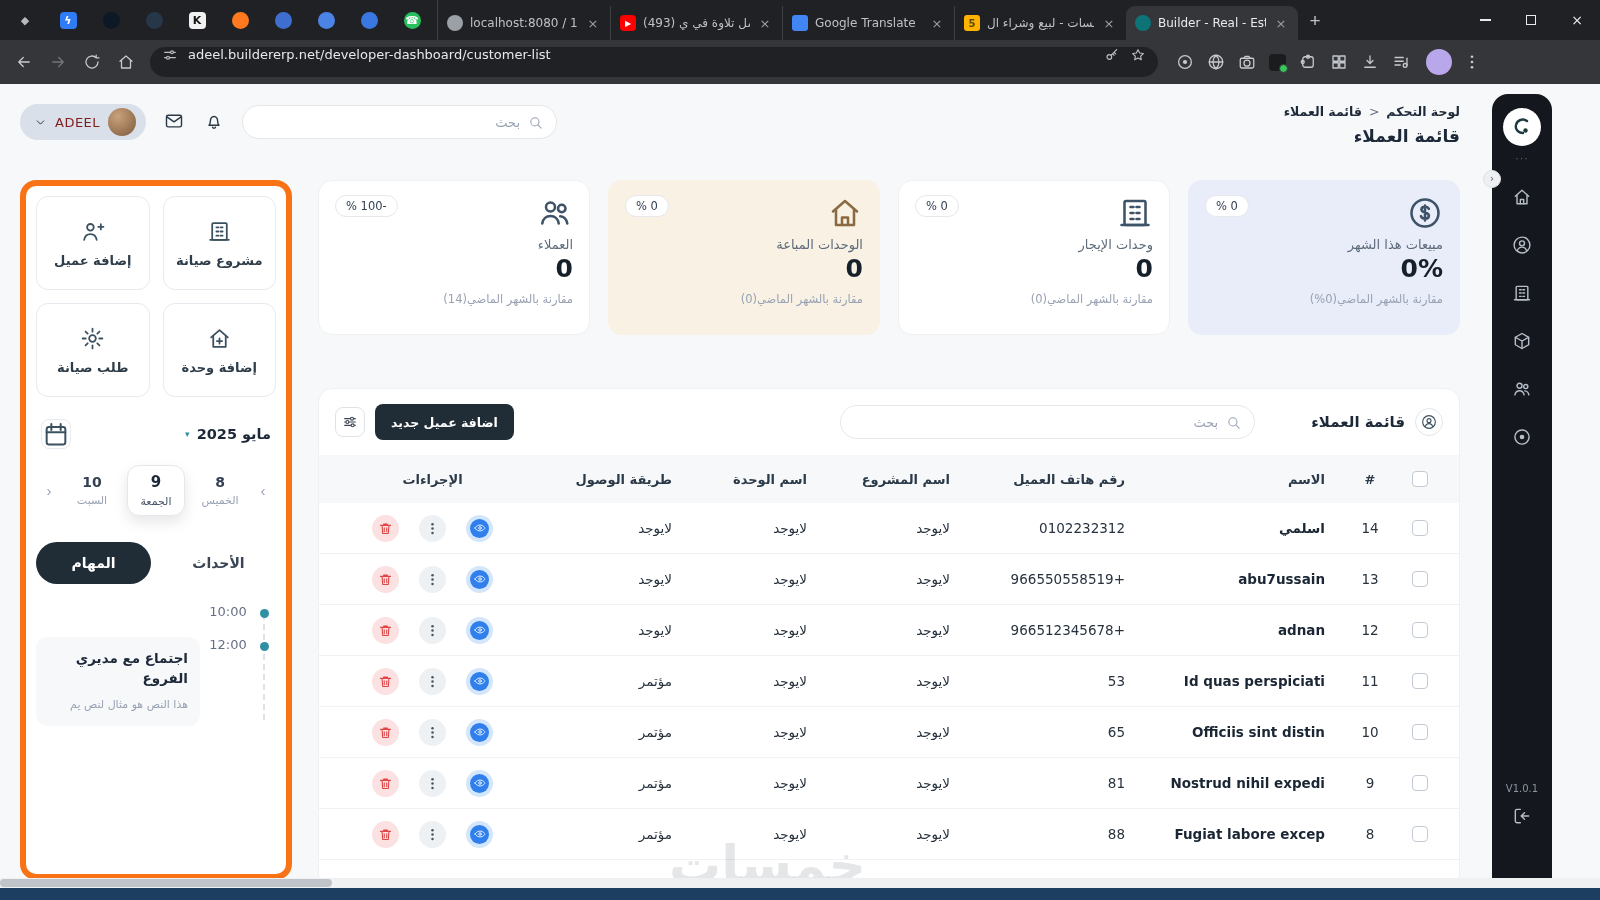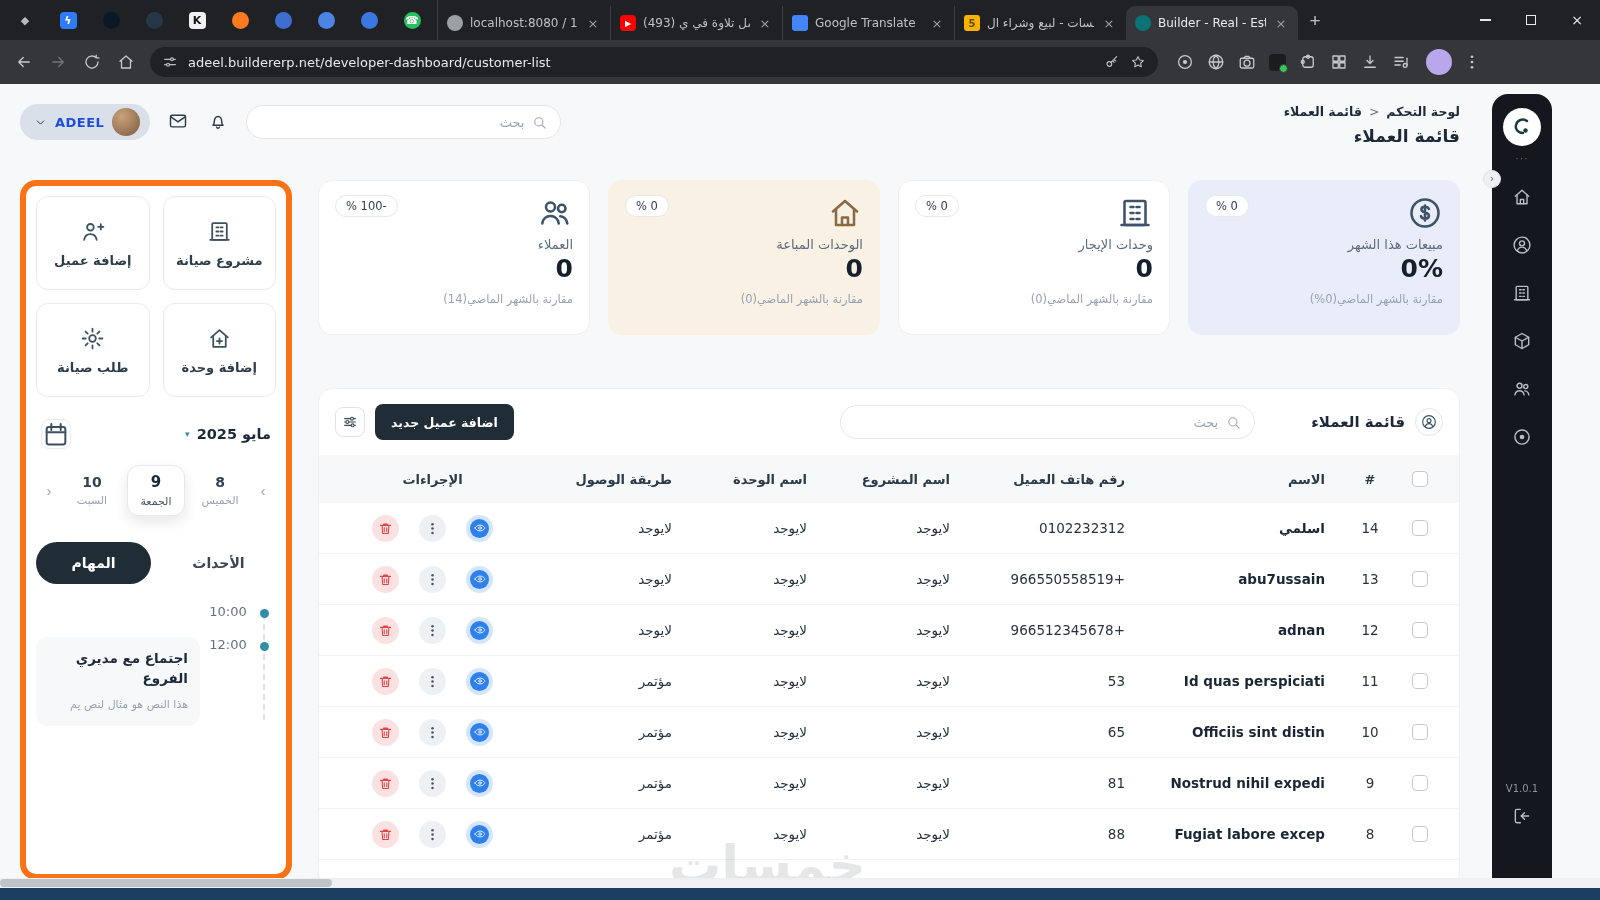--- a/index.html
+++ b/index.html
@@ -26,21 +26,21 @@
 .tclose{color:#9aa0a6;font-size:13px;width:16px;text-align:center}
 .newtab{background:none;border:none;color:#bdc1c6;font-size:19px;width:34px;height:34px;margin-bottom:2px;cursor:pointer}
 .winctl{position:absolute;right:0;top:0;height:40px;display:flex}
 .wbtn{width:46px;height:40px;display:flex;align-items:center;justify-content:center;color:#e8eaed;font-size:14px}
 .mini{width:11px;height:1.5px;background:#e8eaed;display:block}
 .sqr{width:10px;height:10px;border:1.3px solid #e8eaed;display:block}
 .toolbar{position:absolute;top:40px;left:0;right:0;height:44px;background:#35363a;display:flex;align-items:center;padding:0 10px;gap:6px}
 .navbtn{width:28px;height:28px;background:none;border:none;color:#c6cacf;display:flex;align-items:center;justify-content:center}
 .navbtn .ic{width:18px;height:18px}
 .navbtn.dim{color:#72767c}
-.addressbar{height:30px;flex:0 0 1008px;background:#202124;border-radius:15px;display:flex;align-items:center;padding:0 12px;gap:10px;margin-left:4px}
+.addressbar{height:30px;flex:0 0 1008px;background:#202124;border-radius:15px;display:flex;padding:0 12px;gap:10px;margin-left:4px}
 .addressbar .ic{width:16px;height:16px;color:#bdc1c6}
 .url{flex:1;color:#e6e8ea;font-size:13px;white-space:nowrap;overflow:hidden}
 .tb-icons{display:flex;align-items:center;gap:13px;margin-left:12px}
 .tb-icons .ic{width:18px;height:18px;color:#c6cacf}
 .badgeic{width:17px;height:17px;background:#1b1c1e;border-radius:4px;position:relative}
 .badgeic::after{content:"";position:absolute;right:-2px;bottom:-2px;width:7px;height:7px;border-radius:50%;background:#34c759;border:1.5px solid #35363a}
 .avatar{width:26px;height:26px;border-radius:50%;background:#b9a7ec;border:none;margin-left:10px}
 
 .page{position:absolute;top:84px;left:0;right:0;bottom:0;direction:rtl;background:#f7f8f9;overflow:hidden}
 .content{position:absolute;top:0;left:20px;right:140px;height:100%}
@@ -51,21 +51,21 @@
 .hdrleft{margin-inline-start:auto;display:flex;align-items:center;gap:16px}
 .search{height:34px;background:#fff;border:1px solid #e4e7ea;border-radius:17px;display:flex;align-items:center;padding:0 13px;gap:8px}
 .search .ic{width:15px;height:15px;color:#98a2b3}
 .search input{border:none;outline:none;background:transparent;flex:1;font-family:inherit;font-size:13px;color:#344054;text-align:right}
 .search input::placeholder{color:#98a2b3}
 .gsearch{width:315px}
 .icbtn{background:none;border:none;width:24px;height:24px;color:#2b3947}
 .icbtn .ic{width:20px;height:20px}
 .userpill{height:36px;border-radius:18px;background:#d9e0e9;border:none;display:flex;align-items:center;gap:8px;padding:0 10px 0 14px;font-family:inherit}
 .uav{width:28px;height:28px;border-radius:50%;background:radial-gradient(circle at 35% 30%,#c9a27a,#7d5a3d)}
-.uname{font-size:13px;font-weight:bold;color:#1d4ed8;letter-spacing:.5px}
+.uname{font-size:13px;font-weight:normal;color:#7f1d1d;letter-spacing:.5px}
 .userpill .ic{width:13px;height:13px;color:#1d2939}
 
 .cols{display:flex;gap:26px;align-items:flex-start}
 .maincol{flex:1;min-width:0}
 .leftcol{width:272px;flex:0 0 272px}
 .stats{display:grid;grid-template-columns:repeat(4,1fr);gap:18px}
 .scard{border-radius:14px;padding:14px 16px;border:1px solid #eef0f2;height:155px;overflow:hidden}
 .srow{display:flex;align-items:flex-start;justify-content:space-between}
 .sic{width:36px;height:36px}
 .sbadge{background:#fff;border:1px solid #e6e8ec;border-radius:999px;padding:3px 10px;font-size:11.5px;color:#344054;white-space:nowrap;height:fit-content}

